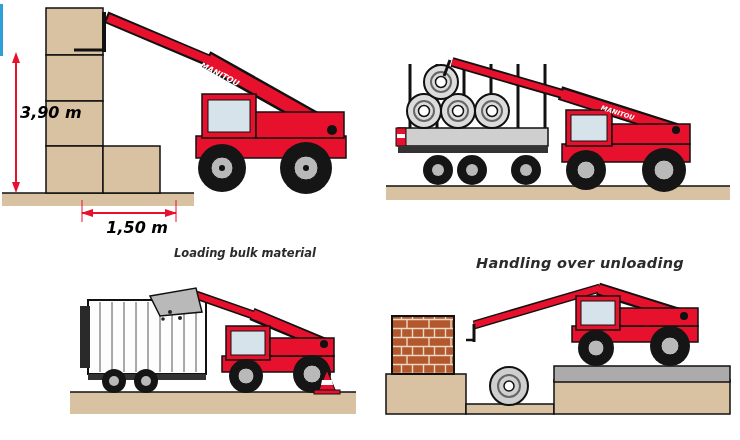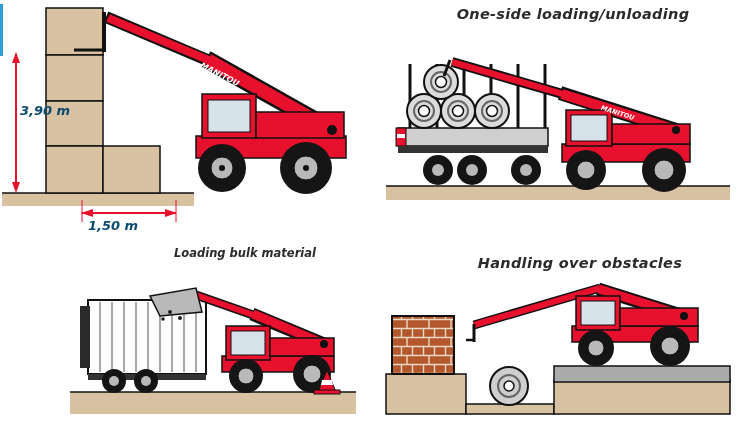--- a/index.html
+++ b/index.html
@@ -3,21 +3,21 @@
 <meta charset="utf-8">
 <style>
   html,body{margin:0;padding:0;background:#fff;}
   #page{
     position:relative;width:740px;height:440px;background:#ffffff;overflow:hidden;
     font-family:"DejaVu Sans",sans-serif;
   }
   .panel-svg{position:absolute;}
   .label{position:absolute;white-space:nowrap;}
   .dim-label{
-    color:#0c4a6e;font-weight:bold;font-style:italic;font-size:13px;
+    color:#000000;font-weight:bold;font-style:italic;font-size:16px;
   }
   .panel-title{
     color:#2b2b2b;font-weight:bold;font-style:italic;font-size:14.5px;
     letter-spacing:.3px;text-align:center;white-space:nowrap;
   }
   .panel-caption{
     color:#2b2b2b;font-weight:bold;font-style:italic;font-size:11.5px;
     line-height:1.2;text-align:center;white-space:nowrap;
   }
   .edge-artifact{position:absolute;left:0;top:4px;width:3px;height:52px;background:#2e9fd8;}
@@ -264,23 +264,22 @@
         <circle cx="596" cy="348" r="18" fill="#151515"></circle>
           <circle cx="596" cy="348" r="8" fill="#b9b9b9" stroke="#111"></circle>
         <circle cx="670" cy="346" r="20" fill="#151515"></circle>
           <circle cx="670" cy="346" r="9" fill="#b9b9b9" stroke="#111"></circle>
       </g>
     </g>
   </svg>
 
   <div class="label dim-label" style="left:20px;top:103px">3,90 m</div>
 
-  <div class="label dim-label" style="left:88px;top:218px;width:80px;text-align:left">1,50 m</div>
-
-  <div class="label panel-title" style="left:408px;top:6px;width:330px">One-side loading/unloading</div>
+  <div class="label dim-label" style="left:88px;top:218px;width:80px;text-align:right">1,50 m</div>
+
 
   <div class="label panel-caption" style="left:145px;top:247px;width:200px">
     <div>Loading bulk material</div>
   </div>
 
-  <div class="label panel-title" style="left:420px;top:255px;width:320px">Handling over obstacles</div>
+  <div class="label panel-title" style="left:420px;top:255px;width:320px">Handling over unloading</div>
 
 </div>
 
 </body></html>

